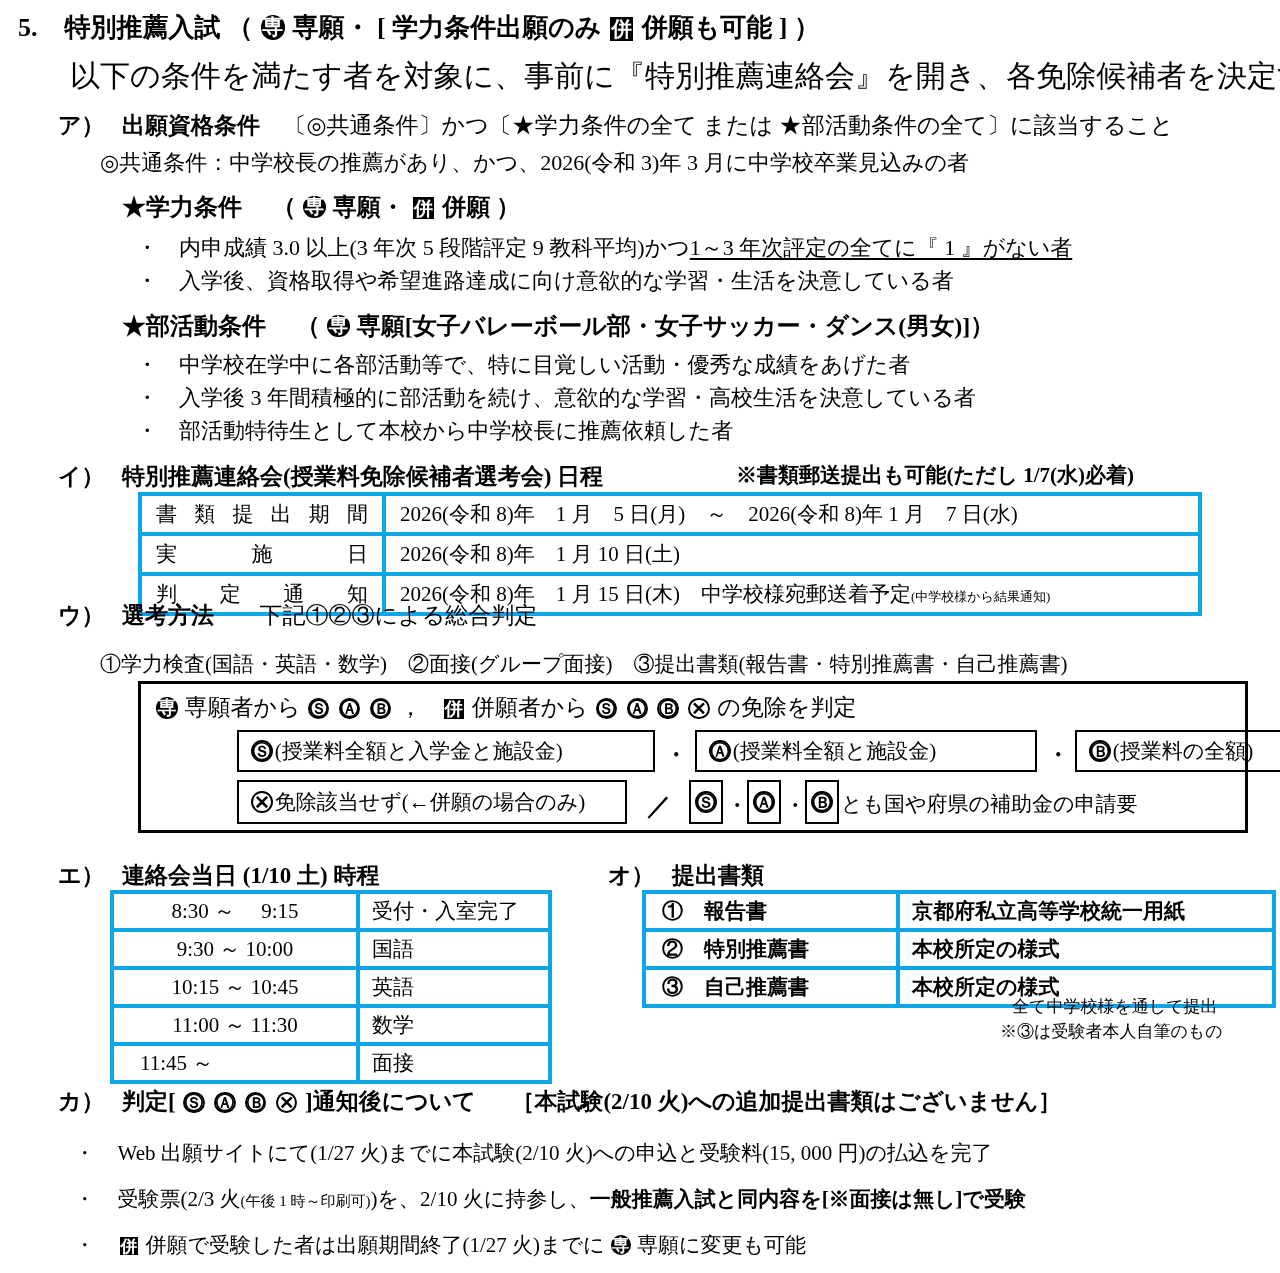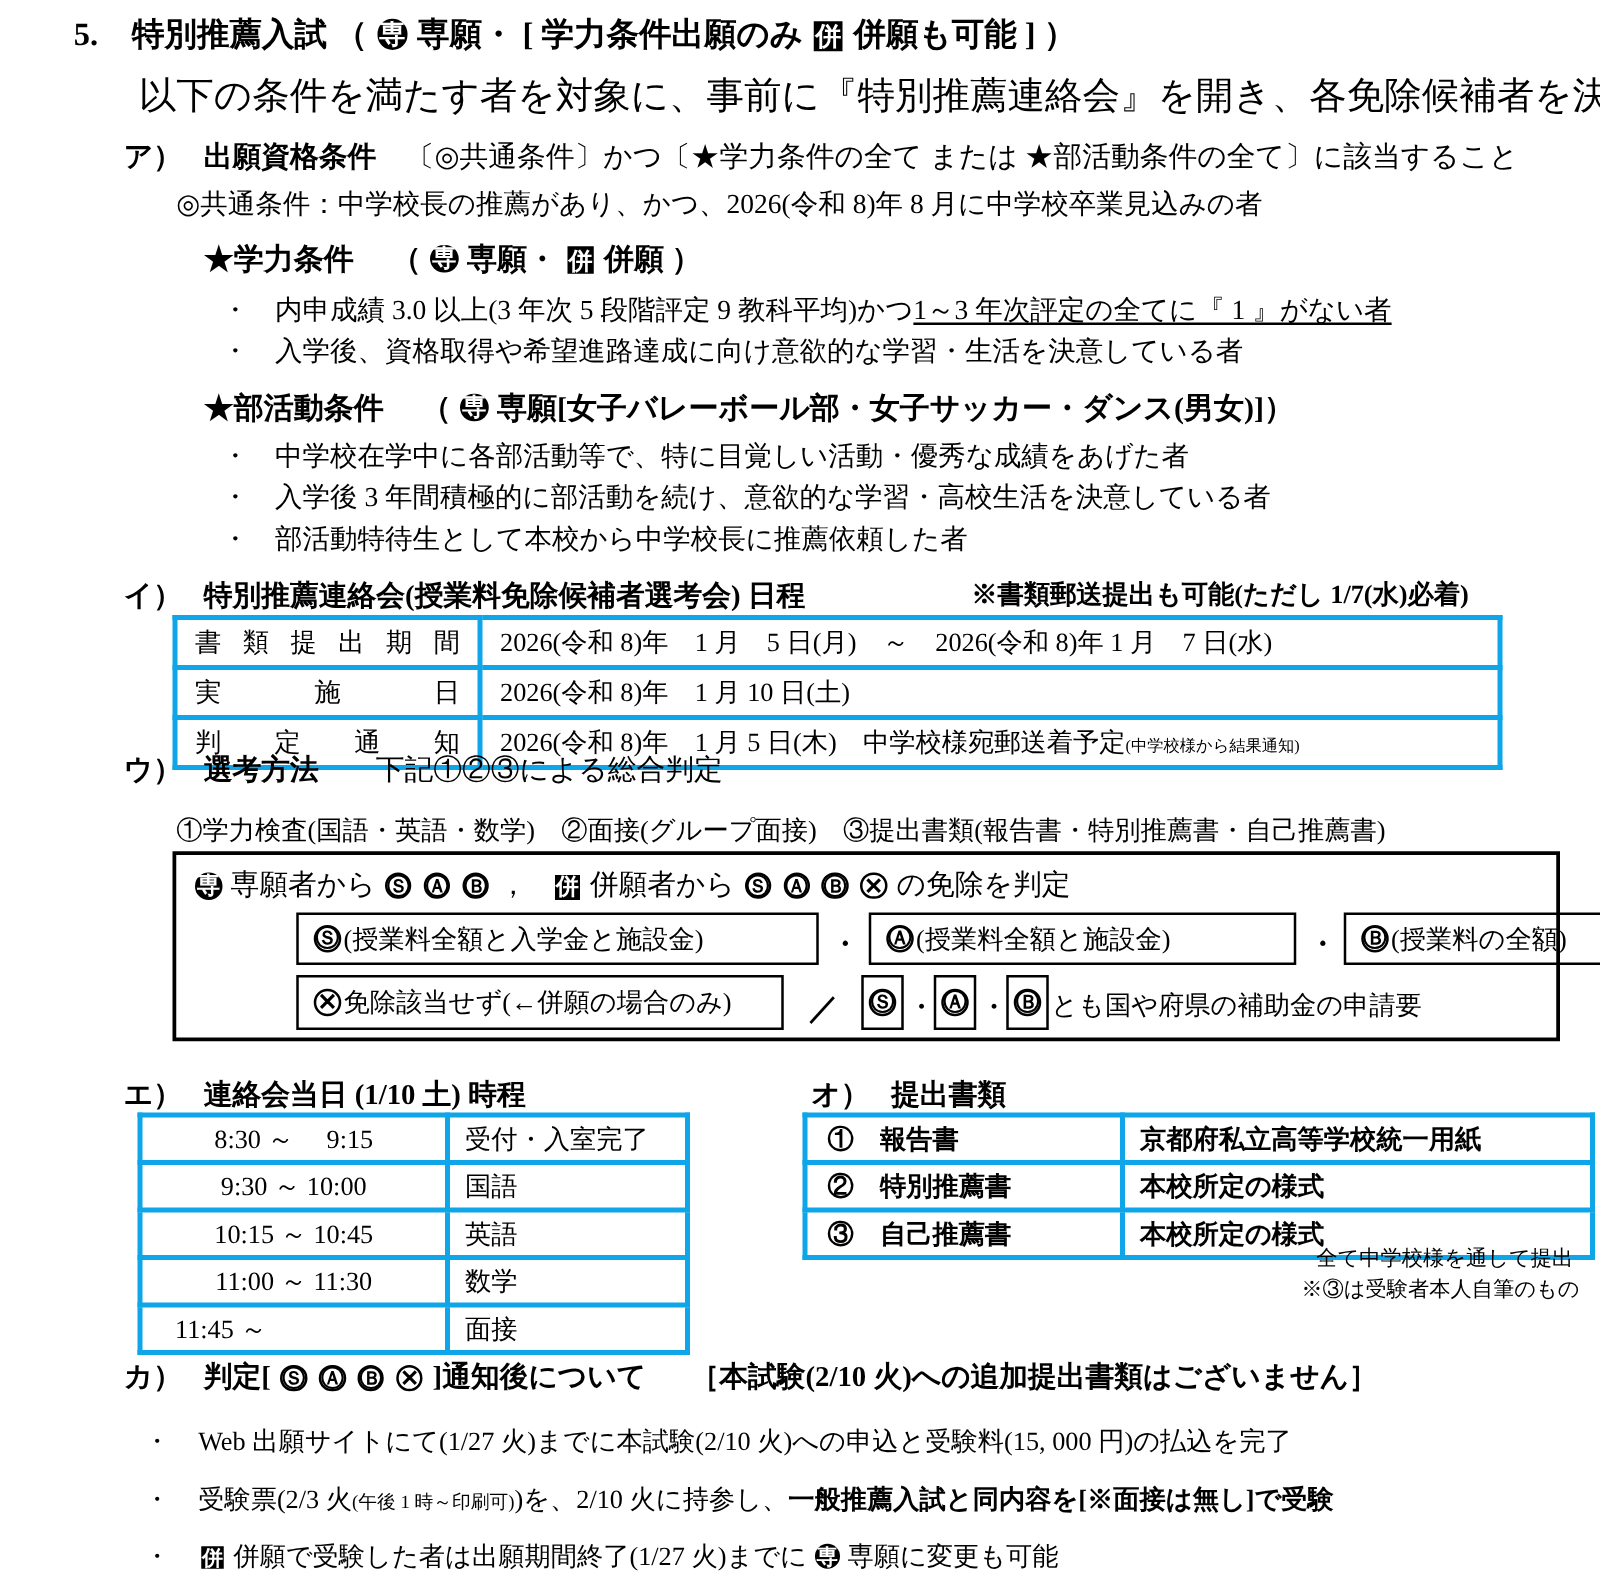--- a/index.html
+++ b/index.html
@@ -11,21 +11,21 @@
     width: 1280px;
     height: 1273px;
     font-family: "Liberation Serif", "DejaVu Serif", serif;
     color: #000000;
     position: relative;
     overflow: hidden;
   }
   .page { position: relative; width: 1280px; height: 1273px; }
 
   
-  .row { position: absolute; white-space: nowrap; margin-left: 41px; }
+  .row { position: absolute; white-space: nowrap; }
   .b { font-weight: bold; }
   .xs { font-size: 15px; }
   .xxs { font-size: 13px; }
   .u { text-decoration: underline; text-underline-offset: 3px; }
 
   
   .badge-circle {
     display: inline-flex; align-items: center; justify-content: center;
     width: 1.18em; height: 1.18em;
     border-radius: 50%;
@@ -121,21 +121,21 @@
   <div class="row" style="left:70px; top:56px; font-size:30px;">以下の条件を満たす者を対象に、事前に『特別推薦連絡会』を開き、各免除候補者を決定する</div>
 
   <div class="row" style="left:58px; top:110px; font-size:23px;">
     <span class="b">ア）</span>
     <span style="display:inline-block;width:6px"></span>
     <span class="b">出願資格条件</span>
     <span style="display:inline-block;width:12px"></span>
     <span>〔◎共通条件〕かつ〔★学力条件の全て または ★部活動条件の全て〕に該当すること</span>
   </div>
 
-  <div class="row" style="left:100px; top:148px; font-size:22px;">◎共通条件：中学校長の推薦があり、かつ、2026(令和 8)年 8 月に中学校卒業見込みの者</div>
+  <div class="row" style="left:100px; top:148px; font-size:22px;">◎共通条件：中学校長の推薦があり、かつ、2026(令和 3)年 3 月に中学校卒業見込みの者</div>
 
   <div class="row" style="left:122px; top:191px; font-size:24px;">
     <span class="b">★学力条件</span>
     <span style="display:inline-block;width:18px"></span>
     <span class="b">（</span>
     <span class="badge-circle">専</span>
     <span class="b">専願・</span>
     <span class="badge-square">併</span>
     <span class="b">併願</span>
     <span class="b">）</span>
@@ -189,21 +189,21 @@
         <tr>
       <td class="lbl">書類提出期間</td>
       <td class="val">2026(令和 8)年　1 月　5 日(月)　～　2026(令和 8)年 1 月　7 日(水)</td>
     </tr>
     <tr>
       <td class="lbl">実施日</td>
       <td class="val">2026(令和 8)年　1 月 10 日(土)</td>
     </tr>
     <tr>
       <td class="lbl">判定通知</td>
-      <td class="val"><span>2026(令和 8)年　1 月 5 日(木)　中学校様宛郵送着予定</span><span class="xxs">(中学校様から結果通知)</span></td>
+      <td class="val"><span>2026(令和 8)年　1 月 15 日(木)　中学校様宛郵送着予定</span><span class="xxs">(中学校様から結果通知)</span></td>
     </tr>
   </tbody>
     </table>
 
   <div class="row" style="left:58px; top:600px; font-size:23px;">
     <span class="b">ウ）</span>
     <span style="display:inline-block;width:6px"></span>
     <span class="b">選考方法</span>
     <span style="display:inline-block;width:34px"></span>
     <span>下記①②③による総合判定</span>

